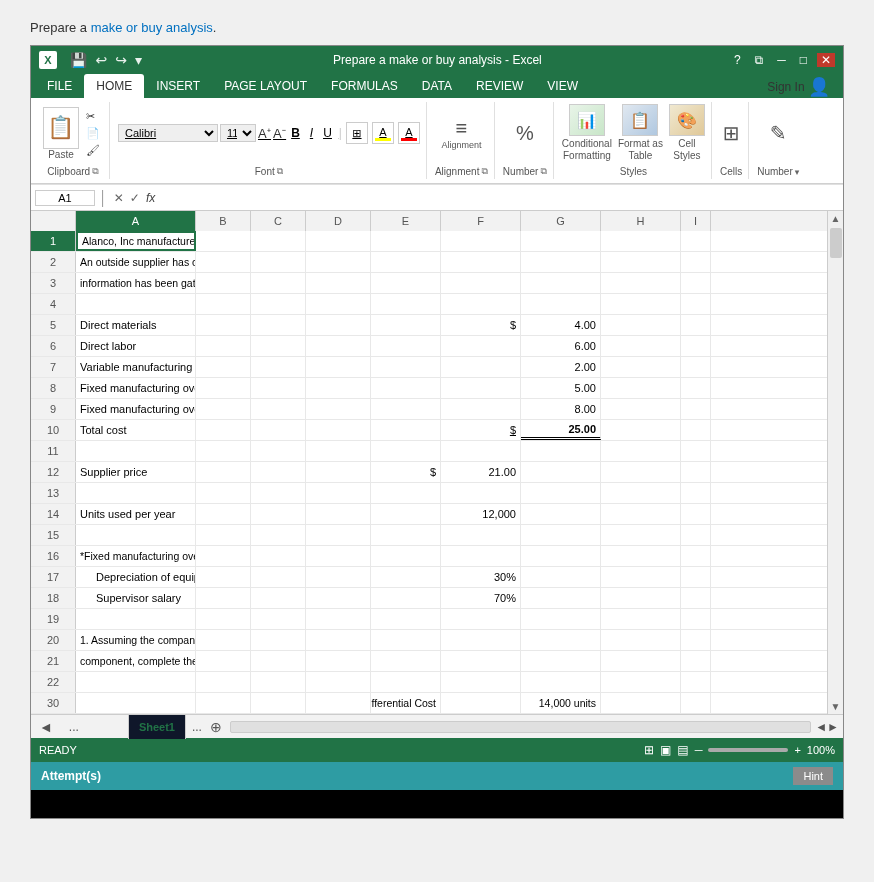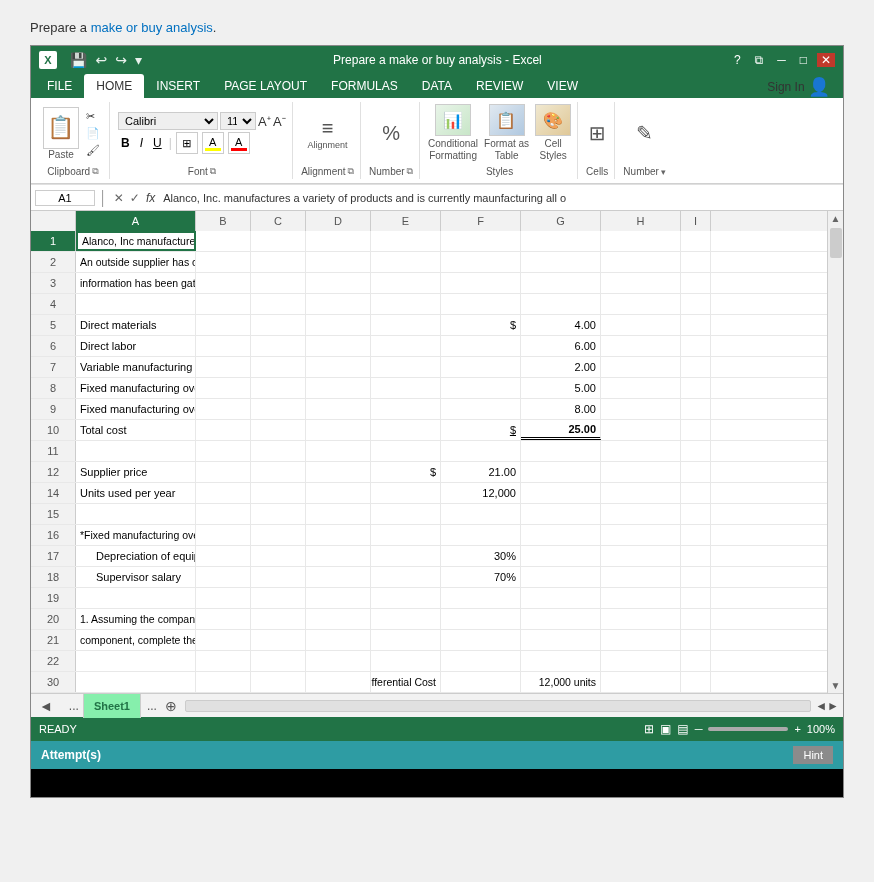--- a/index.html
+++ b/index.html
@@ -30,21 +30,21 @@
 
     
     .ribbon-toolbar { background: #fff; border-bottom: 1px solid #d0d0d0; padding: 4px 6px; display: flex; align-items: stretch; gap: 2px; min-height: 72px; }
     .ribbon-group { display: flex; flex-direction: column; align-items: center; padding: 2px 6px; border-right: 1px solid #e0e0e0; gap: 2px; }
     .ribbon-group:last-child { border-right: none; }
     .ribbon-group-content { display: flex; align-items: center; gap: 2px; flex: 1; }
     .ribbon-group-label { font-size: 10px; color: #666; margin-top: 2px; display: flex; align-items: flex-end; gap: 2px; }
     .rg-label-text { font-size: 10px; color: #555; }
     .sm-btn { font-size: 11px; cursor: pointer; padding: 1px 3px; color: #333; }
 
-    .font-section { display: flex; flex-direction: column; gap: 2px; }
+    .font-section { display: flex; flex-direction: row; gap: 2px; text-decoration: underline; }
     .font-row1 { display: flex; align-items: center; gap: 2px; }
     .font-select { font-size: 11px; border: 1px solid #ccc; padding: 1px 2px; width: 100px; cursor: pointer; }
     .size-select { font-size: 11px; border: 1px solid #ccc; padding: 1px 2px; width: 36px; cursor: pointer; }
     .font-size-btns { display: flex; gap: 2px; }
     .fs-btn { font-size: 13px; cursor: pointer; color: #333; border: none; background: none; }
     .font-row2 { display: flex; align-items: center; gap: 4px; }
     .fmt-btn { font-size: 12px; cursor: pointer; border: none; background: none; padding: 1px 3px; }
     .fmt-btn.bold { font-weight: bold; }
     .fmt-btn.italic { font-style: italic; }
     .fmt-btn.underline { text-decoration: underline; }
@@ -92,21 +92,21 @@
     .status-bar { background: #217346; height: 24px; display: flex; align-items: center; padding: 0 8px; gap: 8px; }
     .status-text { color: #fff; font-size: 11px; }
     .status-right { margin-left: auto; display: flex; align-items: center; gap: 6px; }
     .view-btn { color: #fff; font-size: 12px; cursor: pointer; }
     .zoom-slider { width: 80px; height: 4px; background: #aaa; border-radius: 2px; }
     .zoom-pct { color: #fff; font-size: 11px; }
 
     
     .sheet-tabs-bar { background: #f2f2f2; border-top: 1px solid #ccc; height: 24px; display: flex; align-items: center; padding: 0 4px; }
     .sheet-nav { display: flex; align-items: center; gap: 2px; color: #555; font-size: 14px; cursor: pointer; padding: 0 4px; }
-    .sheet-tab { background: #86efac; border: 1px solid #ccc; border-bottom: none; padding: 6px 10px; font-size: 11px; cursor: pointer; color: #217346; font-weight: bold; margin-right: 2px; }
+    .sheet-tab { background: #0f172a; border: 1px solid #ccc; border-bottom: none; padding: 6px 10px; font-size: 11px; cursor: pointer; color: #217346; font-weight: bold; margin-right: 2px; margin-left: 45px; }
     .sheet-tab-dots { color: #555; font-size: 12px; padding: 2px 4px; cursor: pointer; }
     .add-sheet { color: #555; font-size: 14px; cursor: pointer; padding: 0 4px; }
     .h-scroll { flex: 1; height: 12px; background: #e0e0e0; margin: 0 4px; border: 1px solid #ccc; border-radius: 2px; }
     .h-scroll-arrow { color: #555; font-size: 12px; cursor: pointer; }
 
     
     .attempt-bar { background: #2e9ca3; height: 28px; display: flex; align-items: center; padding: 0 10px; }
     .attempt-text { color: #fff; font-size: 12px; font-weight: bold; }
     .hint-btn { margin-left: auto; background: #8b8b8b; color: #fff; font-size: 11px; padding: 3px 10px; cursor: pointer; border: none; }
 
@@ -308,21 +308,20 @@
     </div>
 
     <div class="formula-bar">
       <input class="cell-ref" type="text" value="A1" style="">
       <span class="formula-bar-sep">│</span>
       <div class="formula-btns">
         <button class="formula-btn">✕</button>
         <button class="formula-btn">✓</button>
       </div>
       <span class="fx-label">fx</span>
-      <input class="formula-input" type="text" value="Alanco, Inc. manufactures a variety of products and is currently maunfacturing all o" style="">
     </div>
 
     <div class="spreadsheet-area">
       <div class="main-grid-container">
         <div class="main-grid">
 
           <div class="col-header-row">
             <div class="row-num-header"></div>
             <div class="col-header col-a active">A</div>
             <div class="col-header col-b">B</div>
@@ -484,20 +483,32 @@
             <div class="grid-cell col-b"></div>
             <div class="grid-cell col-c"></div>
             <div class="grid-cell col-d"></div>
             <div class="grid-cell col-e cell-right">$</div>
             <div class="grid-cell col-f cell-right">21.00</div>
             <div class="grid-cell col-g"></div>
             <div class="grid-cell col-h"></div>
             <div class="grid-cell col-i"></div>
           </div>
 
+          <div class="grid-row">
+            <div class="row-num">13</div>
+            <div class="grid-cell col-a"></div>
+            <div class="grid-cell col-b"></div>
+            <div class="grid-cell col-c"></div>
+            <div class="grid-cell col-d"></div>
+            <div class="grid-cell col-e"></div>
+            <div class="grid-cell col-f"></div>
+            <div class="grid-cell col-g"></div>
+            <div class="grid-cell col-h"></div>
+            <div class="grid-cell col-i"></div>
+          </div>
 
           <div class="grid-row">
             <div class="row-num">14</div>
             <div class="grid-cell col-a">Units used per year</div>
             <div class="grid-cell col-b"></div>
             <div class="grid-cell col-c"></div>
             <div class="grid-cell col-d"></div>
             <div class="grid-cell col-e"></div>
             <div class="grid-cell col-f cell-right">12,000</div>
             <div class="grid-cell col-g"></div>
@@ -610,21 +621,21 @@
           </div>
 
           <div class="grid-row">
             <div class="row-num">30</div>
             <div class="grid-cell col-a"></div>
             <div class="grid-cell col-b"></div>
             <div class="grid-cell col-c"></div>
             <div class="grid-cell col-d"></div>
             <div class="grid-cell col-e cell-right" style="font-size:10.5px;">Per Unit Differential Cost</div>
             <div class="grid-cell col-f"></div>
-            <div class="grid-cell col-g cell-right" style="font-size:10.5px;">12,000 units</div>
+            <div class="grid-cell col-g cell-right" style="font-size:10.5px;">14,000 units</div>
             <div class="grid-cell col-h"></div>
             <div class="grid-cell col-i"></div>
           </div>
 
         </div>
 
         <div class="v-scroll-area">
           <span class="scroll-arrow">▲</span>
           <div class="scroll-thumb"></div>
           <span class="scroll-arrow" style="margin-top:auto;">▼</span>

